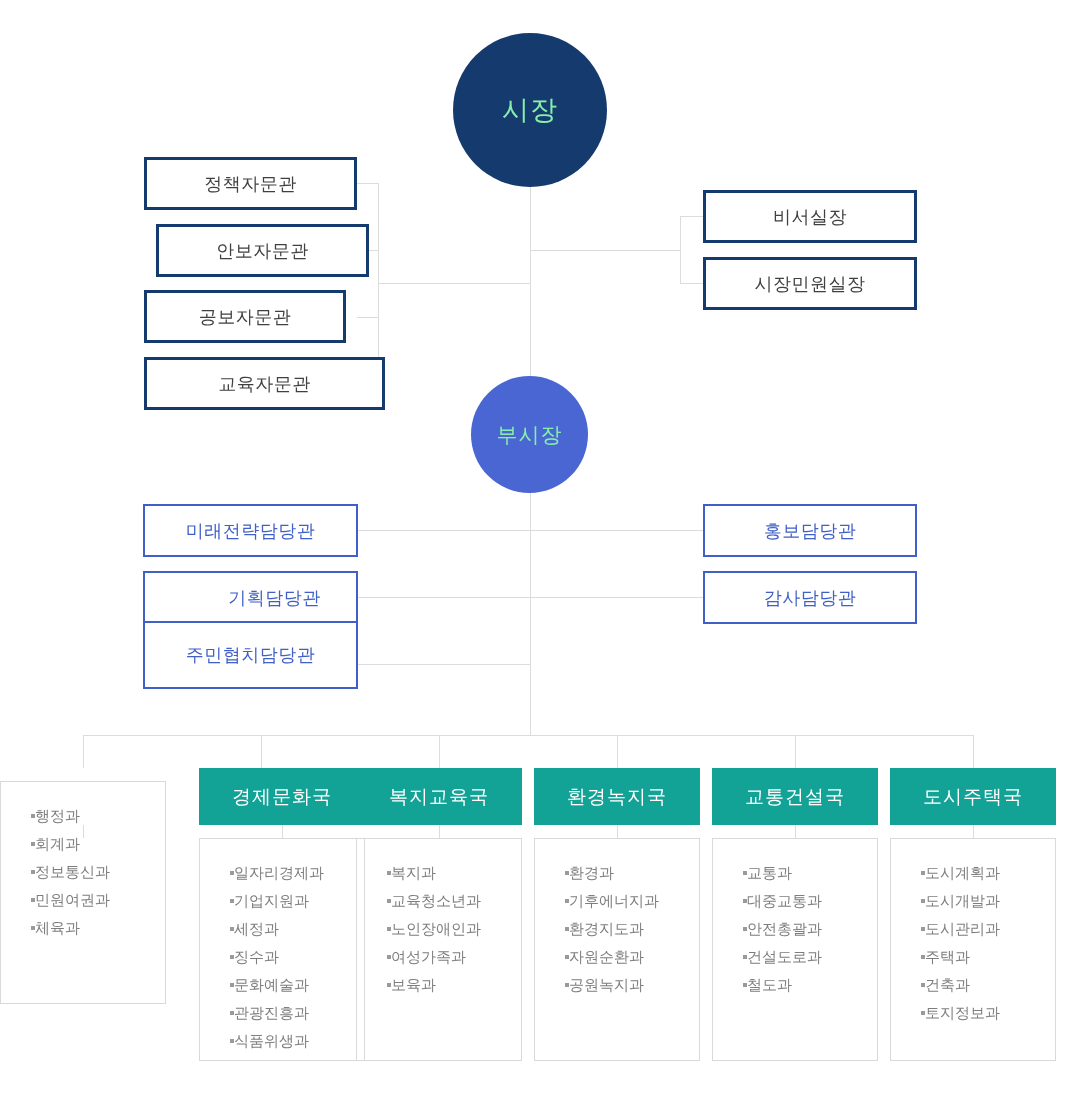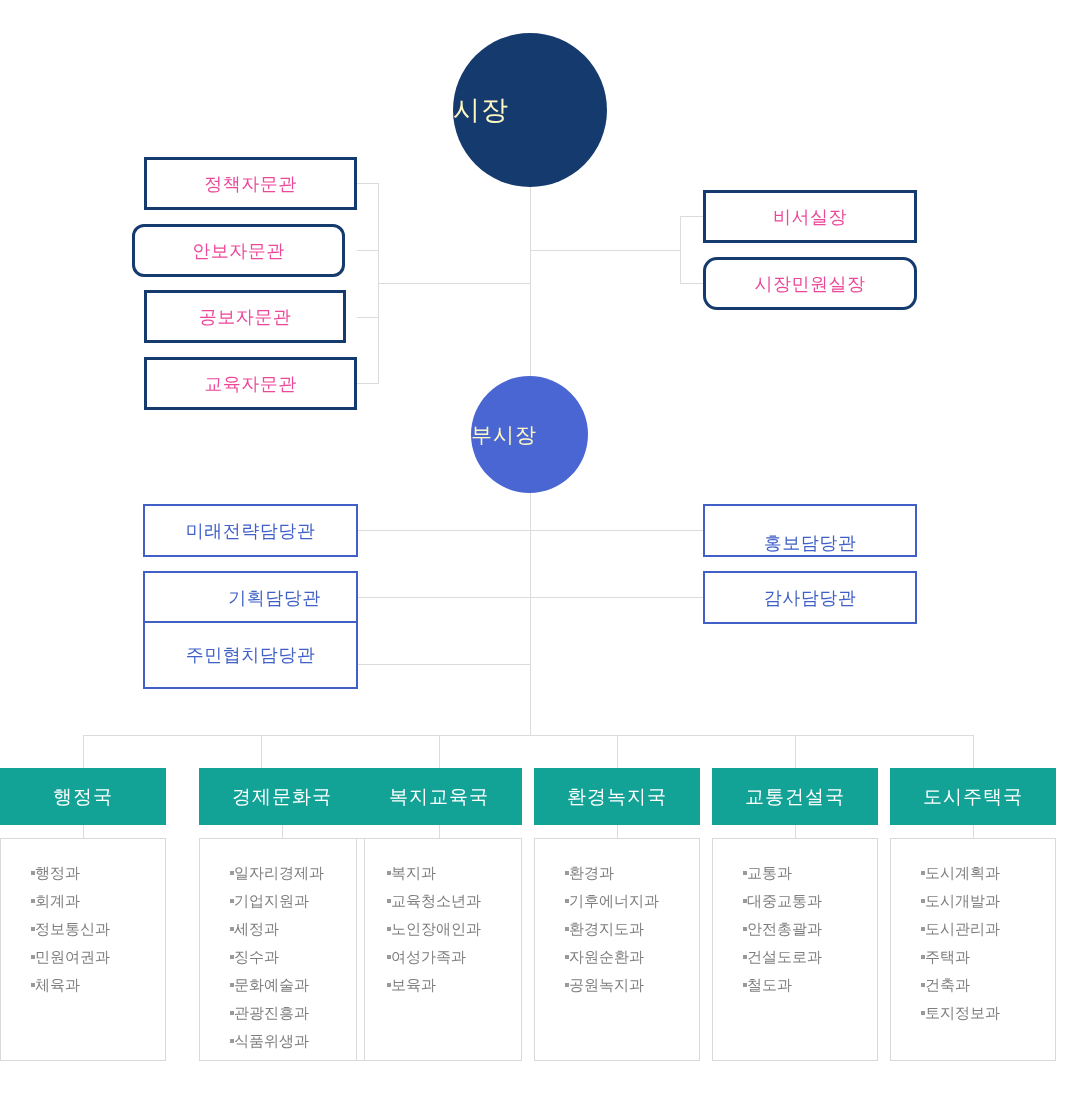--- a/index.html
+++ b/index.html
@@ -21,33 +21,33 @@
     overflow:hidden;
   }
   
   .line{position:absolute;background:var(--line);}
   .h{height:1px;}
   .v{width:1px;}
 
   
   .circle{
     position:absolute;border-radius:50%;
-    display:flex;align-items:center;
-    color:#fef9c3;letter-spacing:1px;
+    display:flex;align-items:center;justify-content:center;
+    color:#86efac;letter-spacing:1px;
   }
   .mayor-circle{left:453px;top:33px;width:154px;height:154px;background:var(--navy);font-size:27px;}
   .deputy-circle{left:471px;top:376px;width:117px;height:117px;background:var(--royal);font-size:21px;}
 
   
   .node{
     position:absolute;box-sizing:border-box;background:#fff;
     display:flex;align-items:center;justify-content:center;
     font-size:18px;letter-spacing:0.5px;
   }
-  .navy-node{border:3px solid var(--navy);color:#ec4899;}
+  .navy-node{border:3px solid var(--navy);color:#404040;}
   .blue-node{border:2px solid var(--blue);color:var(--blue);}
 
   
   .bureau-col{position:absolute;top:768px;width:166px;}
   .bureau-header{
     height:57px;background:var(--teal);color:#fff;
     display:flex;align-items:center;justify-content:center;
     font-size:19px;letter-spacing:1px;
   }
   .col-drop{position:absolute;top:57px;left:50%;width:1px;height:13px;background:var(--line);}
@@ -97,62 +97,59 @@
   <div class="line v" style="left:795px;top:735px;height:33px;"></div>
   <div class="line v" style="left:973px;top:735px;height:33px;"></div>
 
   <div class="circle mayor-circle">
     <span>시장</span>
   </div>
 
   <div class="node navy-node" style="left:144px;top:157px;width:213px;height:53px;">
     <span>정책자문관</span>
   </div>
-  <div class="node navy-node" style="left:132px;top:224px;width:213px;height:53px;border-radius:12px;">
+  <div class="node navy-node" style="left:156px;top:224px;width:213px;height:53px;">
     <span>안보자문관</span>
   </div>
   <div class="node navy-node" style="left:144px;top:290px;width:202px;height:53px;">
     <span>공보자문관</span>
   </div>
-  <div class="node navy-node" style="left:144px;top:357px;width:213px;height:53px;">
+  <div class="node navy-node" style="left:144px;top:357px;width:241px;height:53px;">
     <span>교육자문관</span>
   </div>
 
   <div class="node navy-node" style="left:703px;top:190px;width:214px;height:53px;">
     <span>비서실장</span>
   </div>
-  <div class="node navy-node" style="left:703px;top:257px;width:214px;height:53px;border-radius:14px;">
+  <div class="node navy-node" style="left:703px;top:257px;width:214px;height:53px;">
     <span>시장민원실장</span>
   </div>
 
   <div class="circle deputy-circle">
     <span>부시장</span>
   </div>
 
   <div class="node blue-node" style="left:143px;top:504px;width:215px;height:53px;">
     <span>미래전략담당관</span>
   </div>
   <div class="node blue-node" style="left:143px;top:571px;width:215px;height:53px;padding-left:48px;">
     <span>기획담당관</span>
   </div>
   <div class="node blue-node" style="left:143px;top:621px;width:215px;height:68px;">
     <span>주민협치담당관</span>
   </div>
 
-  <div class="node blue-node" style="left:703px;top:504px;width:214px;height:53px;align-items:flex-end;">
+  <div class="node blue-node" style="left:703px;top:504px;width:214px;height:53px;">
     <span>홍보담당관</span>
   </div>
   <div class="node blue-node" style="left:703px;top:571px;width:214px;height:53px;">
     <span>감사담당관</span>
   </div>
 
   <div class="bureau-col" style="left:0px;">
-    <div class="bureau-header">
-      <span>행정국</span>
-    </div>
     <div class="col-drop"></div>
     <div class="dept-list">
       <ul>
         <li>
             <span class="bullet"></span>
             <span>행정과</span>
           </li>
         <li>
             <span class="bullet"></span>
             <span>회계과</span>

